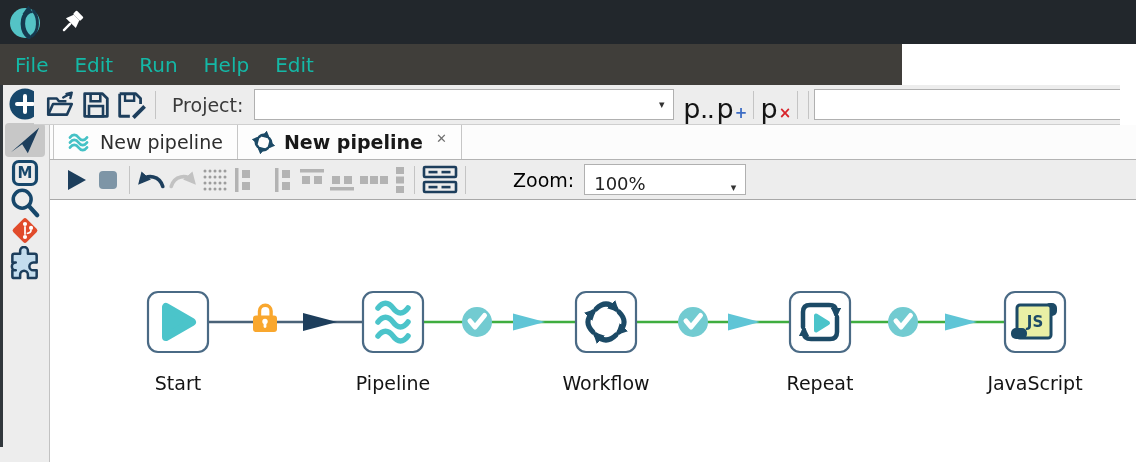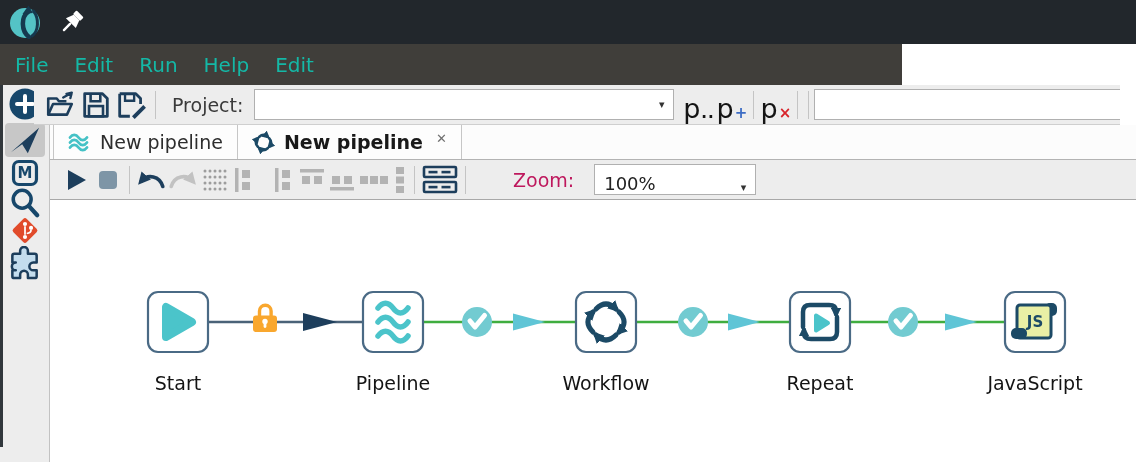--- a/index.html
+++ b/index.html
@@ -63,21 +63,21 @@
   .tab.first { border-left:1px solid #c6c6c6; margin-left:3px; }
   .tab.active { font-weight:bold; color:#191919; }
   .tab-close { font-size:13px; color:#6f6f6f; margin-left:4px; align-self:flex-start; margin-top:5px; font-weight:normal; }
   
   .toolbar2 {
     position:absolute; left:50px; top:160px; width:1086px; height:40px;
     background:#ededed; border-bottom:1px solid #a8a8a8;
     display:flex; align-items:center; padding-left:10px;
   }
   .tb2-btn { width:32px; height:32px; display:flex; align-items:center; justify-content:center; line-height:0; flex:none; }
-  .zoom-label { font-size:19px; color:#be185d; margin-left:42px; margin-right:20px; white-space:nowrap; }
+  .zoom-label { font-size:19px; color:#000000; margin-left:42px; margin-right:10px; white-space:nowrap; }
   .combo-zoom { width:162px; flex:none;align-items:flex-end; }
   
   .canvas { position:absolute; left:50px; top:200px; width:1086px; height:262px; background:#ffffff; }
   .canvas svg { display:block; }
   text.node-label { font-size:19px; fill:#141414; }
   text.js-label { font-size:15px; font-weight:bold; fill:#1c4a66; }
   text.m-letter { font-size:17px; font-weight:bold; fill:#17476b; }
 </style>
 </head>
 <body>

